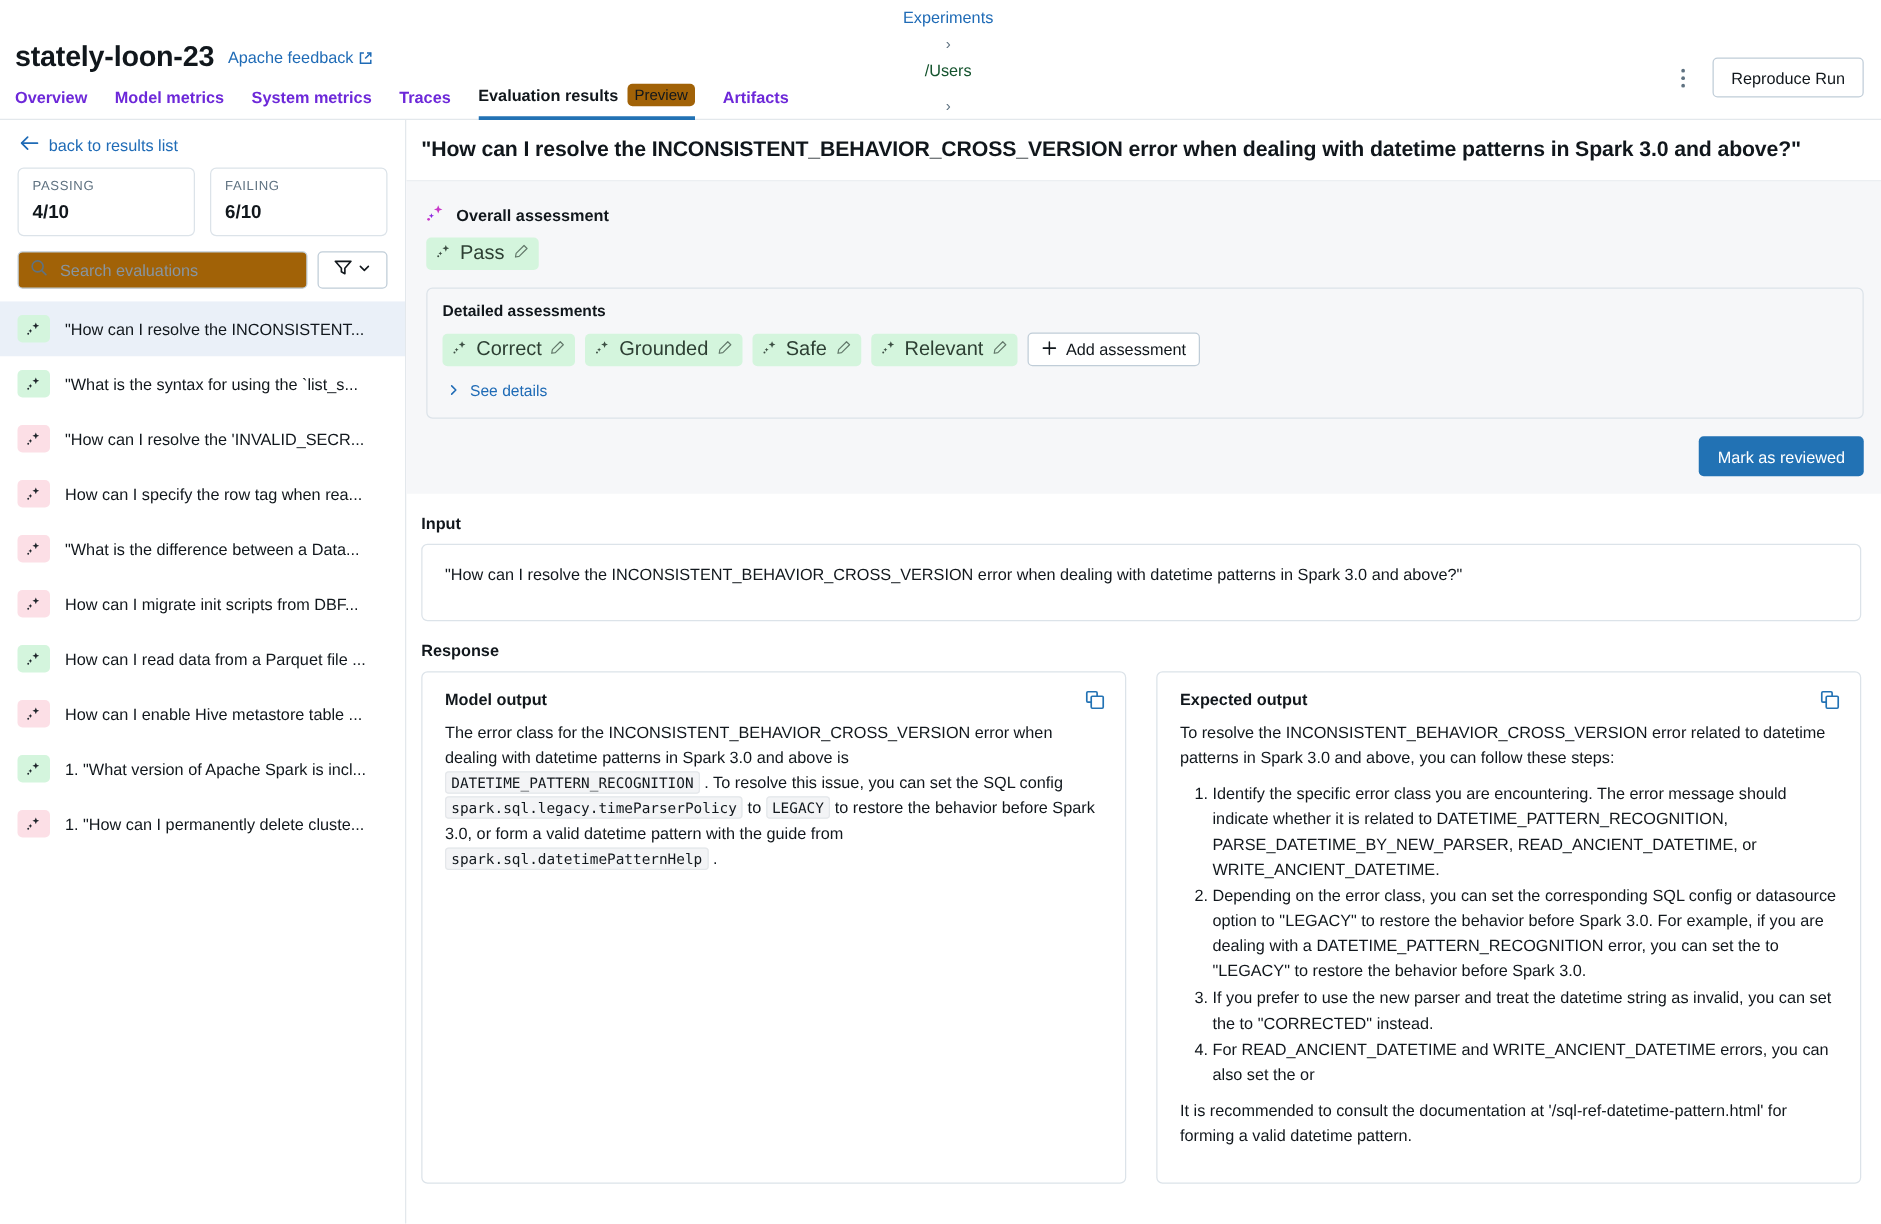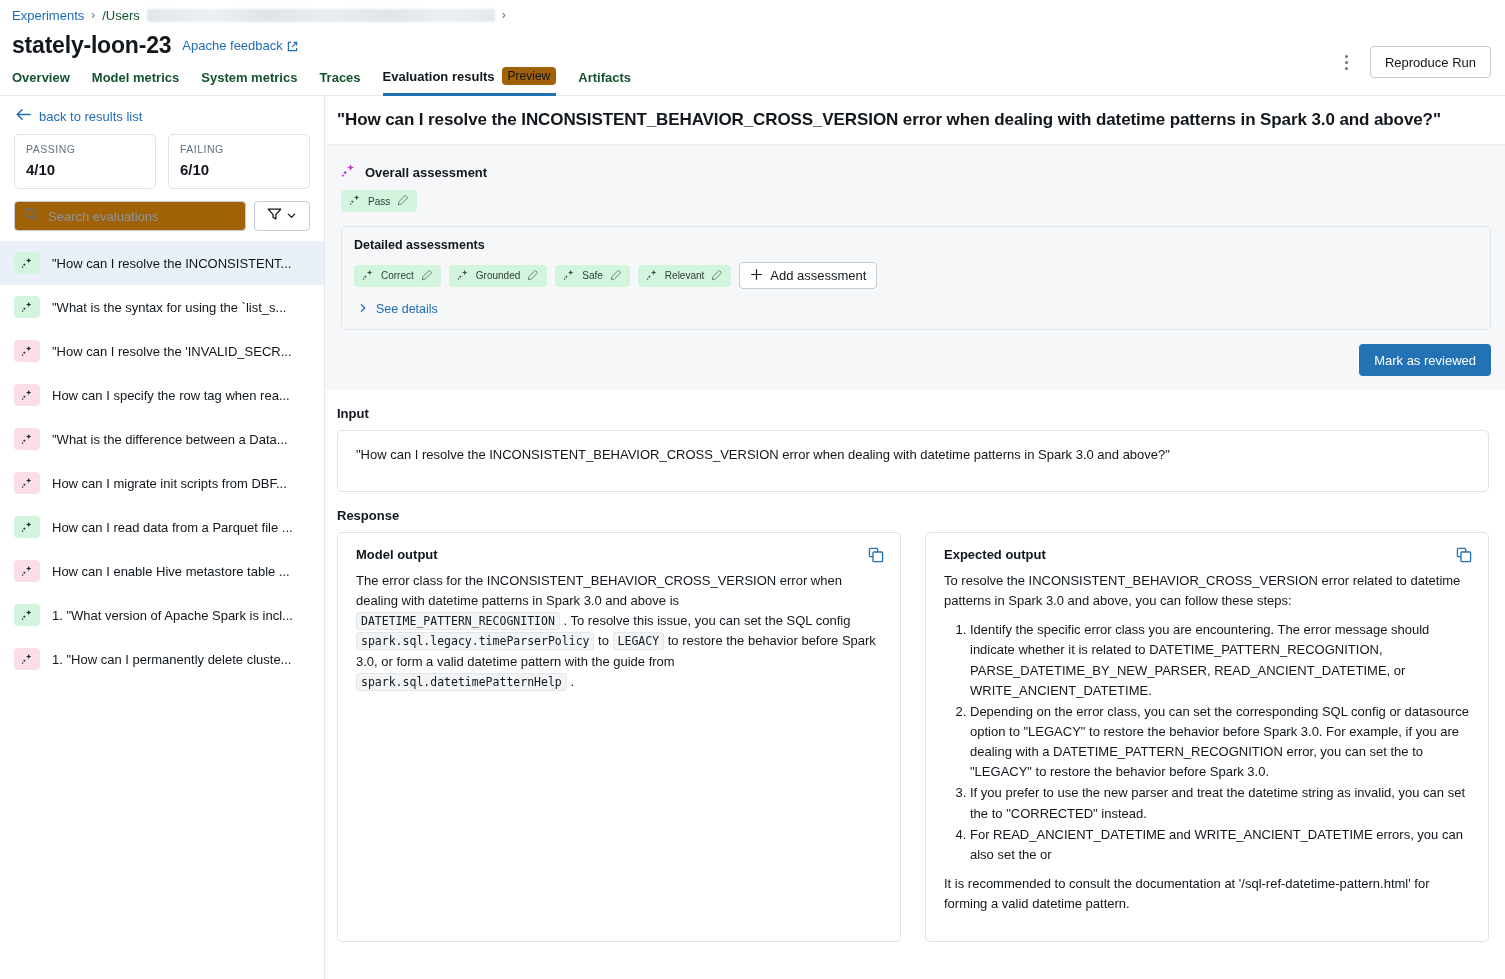--- a/index.html
+++ b/index.html
@@ -11,20 +11,21 @@
     color: #11171c;
     overflow: hidden;
   }
   .page { width: 1505px; height: 979px; position: relative; display: flex; flex-direction: column; }
 
   
   .breadcrumb {
     display: flex; align-items: center; gap: 7px;
     padding: 6px 0 0 12px; height: 24px;
     font-size: 13px;
+    flex-direction: column;
   }
   .bc-link { color: #1f6bb6; cursor: pointer; white-space: nowrap; }
   .bc-sep { color: #5f7281; font-size: 12px; }
   .bc-users { color: #14532d; white-space: nowrap; }
   .bc-redacted {
     width: 348px; height: 13px; border-radius: 2px;
     background: linear-gradient(90deg,#e2e6ea 0%,#eef1f3 18%,#dfe4e8 34%,#e9edef 52%,#e0e5e9 70%,#edf0f2 86%,#e4e8eb 100%);
     filter: blur(1.2px);
   }
 
@@ -55,21 +56,21 @@
     font-family: "Liberation Sans", sans-serif;
   }
 
   
   .tabs {
     display: flex; align-items: flex-end; gap: 22px;
     padding: 6px 0 0 12px; height: 32px;
     border-bottom: 1px solid #e3e8ec; position: relative;
   }
   .tab {
-    font-size: 13px; color: #14532d; font-weight: 600; cursor: pointer;
+    font-size: 13px; color: #6d28d9; font-weight: 600; cursor: pointer;
     padding-bottom: 8px; display: inline-flex; align-items: center; gap: 7px;
     border-bottom: 3px solid transparent; margin-bottom: -1px;
   }
   .tab.active { color: #11171c; border-bottom-color: #2272b4; }
   .preview-badge {
     background: #a16207; color: #11171c; font-size: 12px; font-weight: 400;
     border-radius: 4px; padding: 2px 6px;
   }
 
   
@@ -136,21 +137,21 @@
   }
 
   .assess-panel {
     background: #f6f7f9; border-top: 1px solid #eceff2;
     padding: 18px 14px 14px 16px;
   }
   .assess-head { display: flex; align-items: center; gap: 9px; font-size: 13px; font-weight: 700; }
   .chip {
     display: inline-flex; align-items: center; gap: 7px;
     background: #d4f5dd; border-radius: 4px; padding: 4px 8px;
-    font-size: 10px; color: #2d3f33; cursor: pointer;
+    font-size: 16px; color: #2d3f33; cursor: pointer;
   }
   .chip .pencil { opacity: .75; }
   .overall-chip-row { margin-top: 9px; }
 
   .detailed-box {
     border: 1px solid #dce3e9; border-radius: 5px; background: #f6f7f9;
     margin-top: 14px; padding: 11px 12px 12px 12px;
   }
   .detailed-title { font-size: 12.5px; font-weight: 700; color: #11171c; }
   .chip-row { display: flex; align-items: center; gap: 8px; margin-top: 10px; flex-wrap: wrap; }

